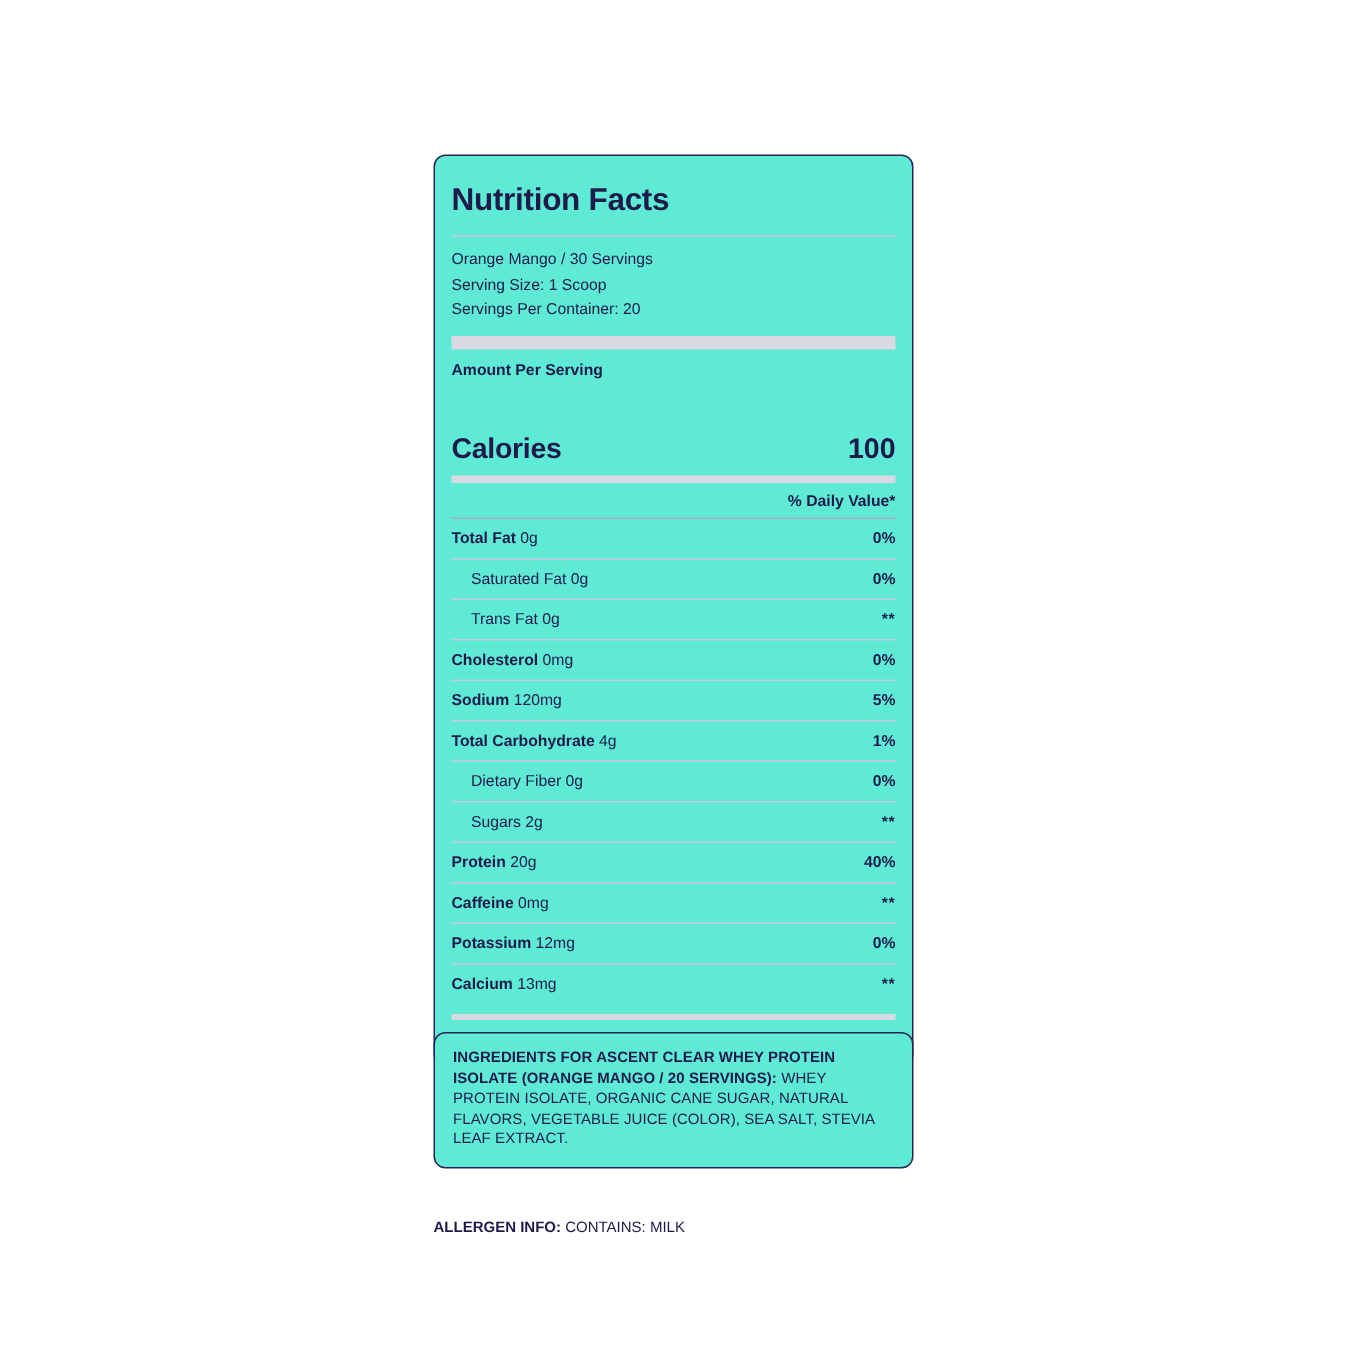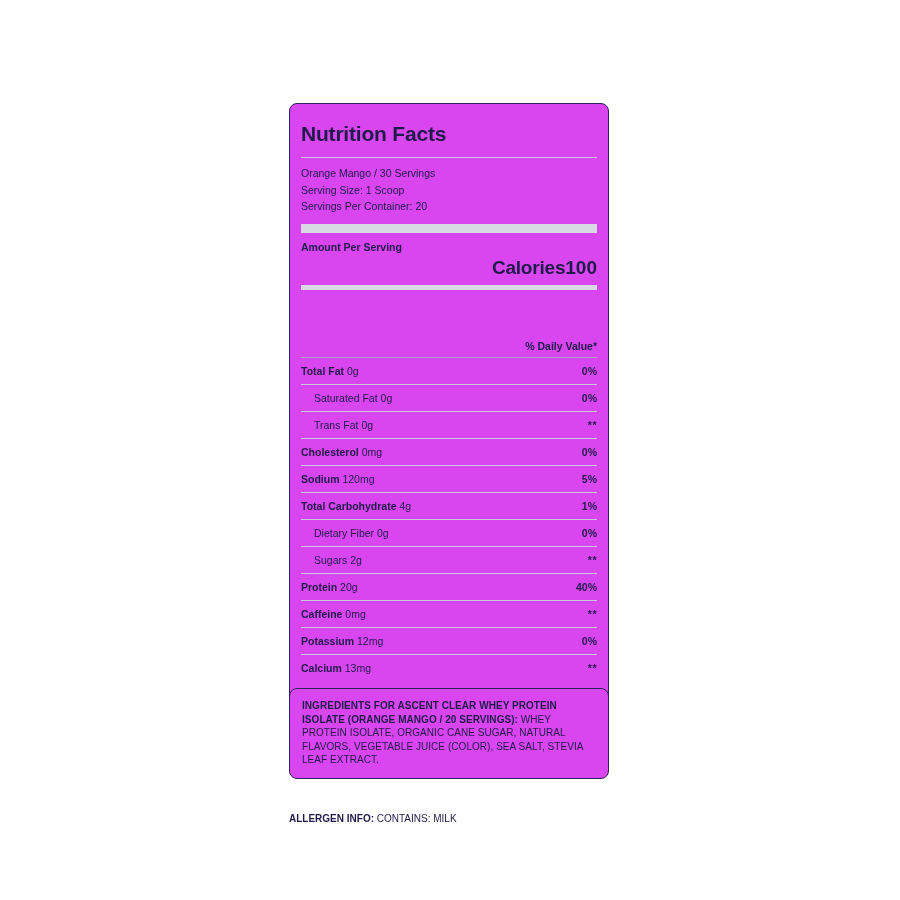--- a/index.html
+++ b/index.html
@@ -22,21 +22,21 @@
     width: 900px;
     height: 900px;
   }
   .panel {
     position: absolute;
     left: 289px;
     width: 320px;
     box-sizing: border-box;
     border: 1px solid #2a2356;
     border-radius: 8px;
-    background: #d946ef;
+    background: #5eead4;
   }
   .nutrition-panel {
     top: 103px;
     padding: 16px 11px 10px 11px;
   }
   .nf-title {
     font-size: 21px;
     font-weight: bold;
     letter-spacing: -0.2px;
     color: #1e1b4b;
@@ -69,38 +69,38 @@
     color: #1e1b4b;
   }
   .amount-per {
     font-size: 10.5px;
     font-weight: bold;
     padding: 8px 0 0 0;
   }
   .cal-row {
     display: flex;
     align-items: flex-end;
-    justify-content: flex-end;
+    justify-content: space-between;
     padding: 4px 0 0 0;
+    margin-top: 32px;
   }
   .cal-label {
     font-size: 19px;
     font-weight: bold;
     letter-spacing: -0.2px;
   }
   .cal-value {
     font-size: 19px;
     font-weight: bold;
   }
   .dv-head {
     font-size: 10.5px;
     font-weight: bold;
     text-align: right;
     padding: 6px 0 5px 0;
-    margin-top: 44px;
   }
   .nrow {
     display: flex;
     justify-content: space-between;
     align-items: baseline;
     font-size: 10.5px;
     padding: 7px 0 7px 0;
     border-top: 1px solid #c9c7dc;
   }
   .nrow.first {

